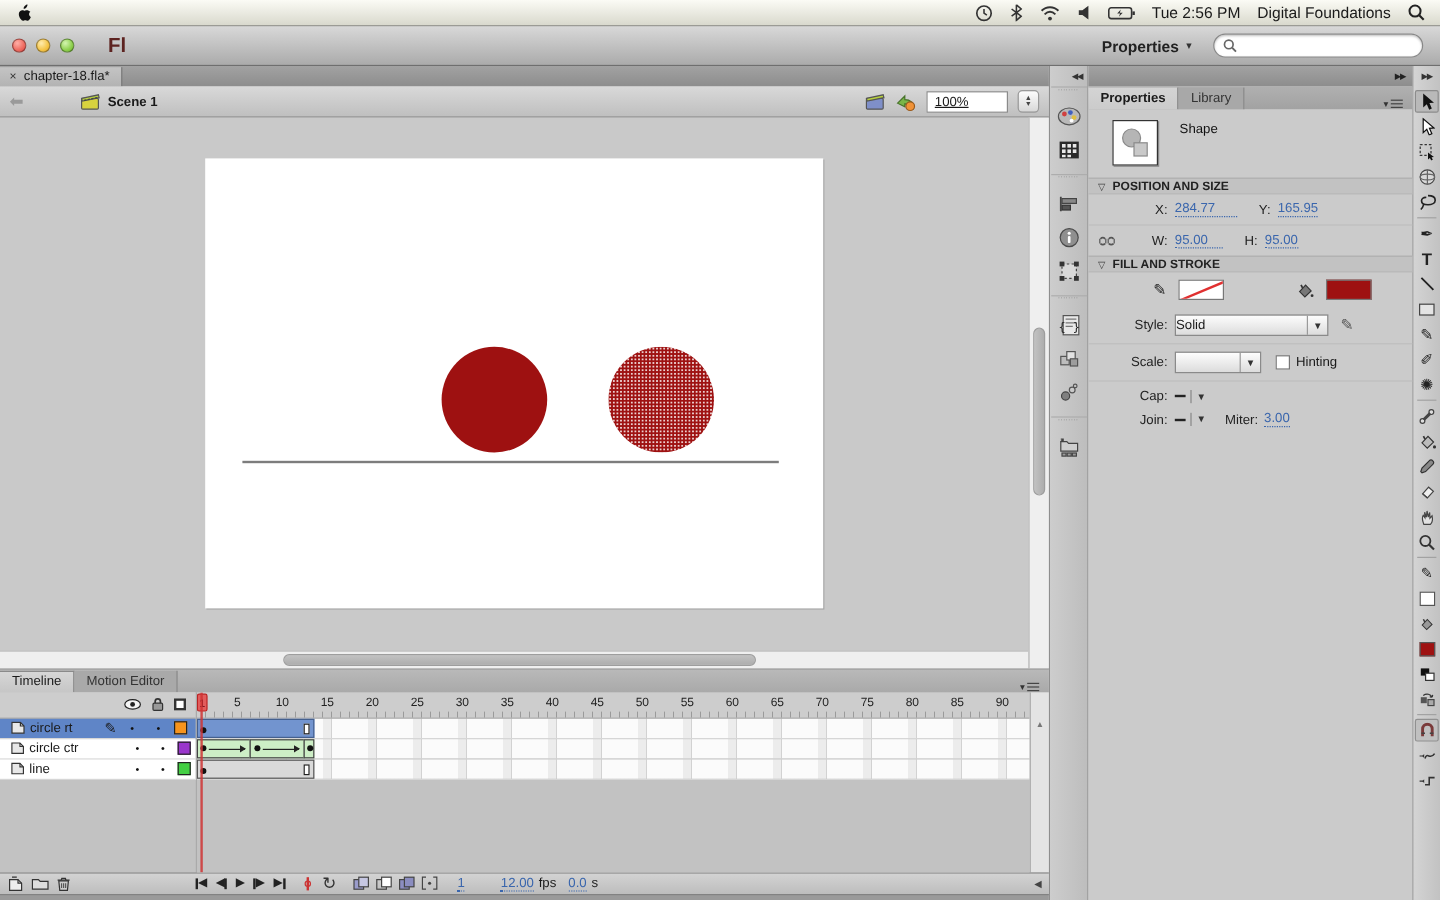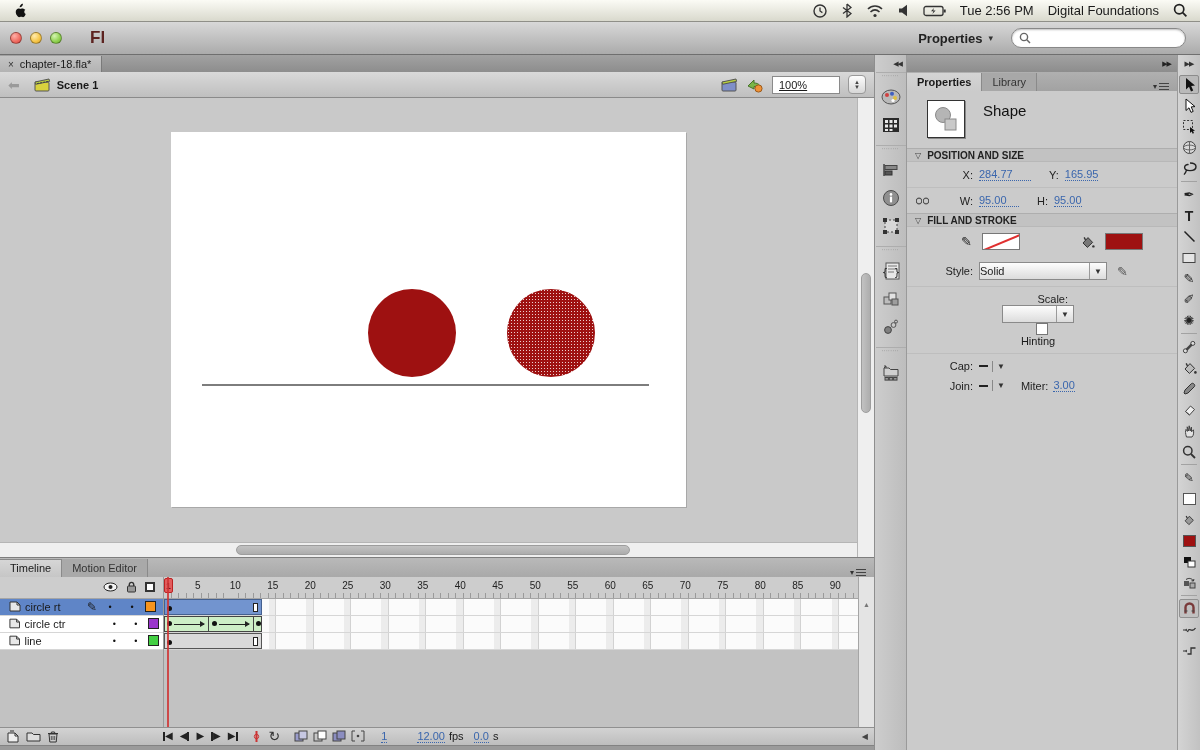--- a/index.html
+++ b/index.html
@@ -44,21 +44,21 @@
   
   #doctabs{ height:17px; background:linear-gradient(#a2a2a2,#8d8d8d); display:flex; align-items:flex-end; }
   #doc-tab{ height:16px; background:linear-gradient(#c4c4c4,#b3b3b3); border-right:1px solid #7a7a7a;
     display:flex; align-items:center; gap:6px; padding:0 10px 0 8px; font-size:11px; }
   #doc-tab .close{ font-size:10px; color:#333; }
 
   
   #editbar{ height:26px; background:linear-gradient(#d9d9d9,#bfbfbf); border-bottom:1px solid #8a8a8a;
     display:flex; align-items:center; padding:0 8px; }
   #back-arrow{ color:#9a9a9a; font-size:14px; margin-right:14px; }
-  #scene-chip{ display:flex; align-items:center; gap:6px; font-weight:bold; }
+  #scene-chip{ display:flex; align-items:center; gap:6px; font-weight:bold;margin-left:33px; }
   #editbar .right{ margin-left:auto; display:flex; align-items:center; gap:8px; }
   #zoom-input{ width:68px; height:18px; background:#fff; border:1px solid #8a8a8a; display:flex;
     align-items:center; padding-left:6px;text-decoration:underline; }
   #zoom-stepper{ width:18px; height:19px; border:1px solid #999; border-radius:4px;
     background:linear-gradient(#fdfdfd,#d7d7d7); display:flex; flex-direction:column; align-items:center;
     justify-content:center; font-size:6px; line-height:5px; color:#444; }
 
   
   #canvas-row{ height:459px; display:flex; }
   #canvas-area{ flex:1; display:flex; flex-direction:column; }
@@ -149,21 +149,21 @@
   #props-top{ height:17px; background:linear-gradient(#a2a2a2,#8d8d8d); display:flex; align-items:center;
     justify-content:flex-end; padding-right:6px; font-size:7px; color:#222; letter-spacing:-1px; }
   #props-tabs{ height:19px; background:linear-gradient(#b0b0b0,#a2a2a2); display:flex; align-items:flex-end;text-align:right; }
   .p-tab{ height:18px; padding:0 10px; display:flex; align-items:center; border-right:1px solid #8a8a8a; }
   .p-tab.active{ background:linear-gradient(#d4d4d4,#cbcbcb); font-weight:bold; }
   .p-tab.inactive{ background:#a8a8a8; color:#333; }
   #props-tabs .panelmenu{ margin-left:auto; margin-right:8px; }
   #shape-head{ display:flex; align-items:flex-start; gap:18px; padding:9px 0 10px 20px; }
   #shape-thumb{ width:38px; height:38px; background:#fff; border:1px solid #333; box-shadow:1px 1px 0 #888;
     display:flex; align-items:center; justify-content:center; }
-  #shape-label{ margin-top:2px; font-size:15px; color:#111; }
+  #shape-label{ margin-top:2px; font-size:11px; color:#111; }
   .section-hdr{ height:14px; background:#c2c2c2; border-top:1px solid #aeaeae; border-bottom:1px solid #b8b8b8;
     display:flex; align-items:center; gap:6px; padding-left:8px; font-weight:bold; font-size:10px; color:#222; }
   .section-hdr .tri{ font-size:8px; color:#444; }
   .prow{ display:flex; align-items:center; padding:6px 8px 6px 0; }
   .prow .lbl{ width:66px; text-align:right; margin-right:6px; color:#222; }
   .prow .lbl2{ margin:0 6px 0 18px; color:#222; }
   .field-box{ height:18px; background:#fff; border:1px solid #8a8a8a; display:flex; align-items:center; padding:0 5px; }
   .dropdown{ height:18px; border:1px solid #8a8a8a; background:linear-gradient(#fdfdfd,#dcdcdc);
     display:flex; align-items:center; padding-left:0; }
   .dropdown .dd{ margin-left:auto; display:flex; align-items:center; height:100%; }
@@ -655,21 +655,21 @@
       <span class="lbl">Style:</span>
       <span class="dropdown" style="width:128px;">
         <span>Solid</span>
         <span class="dd">
             <span class="div"></span>
             <span class="ar">▼</span>
           </span>
       </span>
       <span style="font-size:13px;color:#555;margin-left:10px;transform:rotate(0deg);">✎</span>
     </div>
-    <div class="prow" style="border-top:1px solid #bebebe;flex-direction:column;">
+    <div class="prow" style="border-top:1px solid #bebebe;">
       <span class="lbl">Scale:</span>
       <span class="dropdown" style="width:72px;">
         <span></span>
         <span class="dd">
             <span class="div"></span>
             <span class="ar">▼</span>
           </span>
       </span>
       <span class="checkbox"></span>
       <span>Hinting</span>

